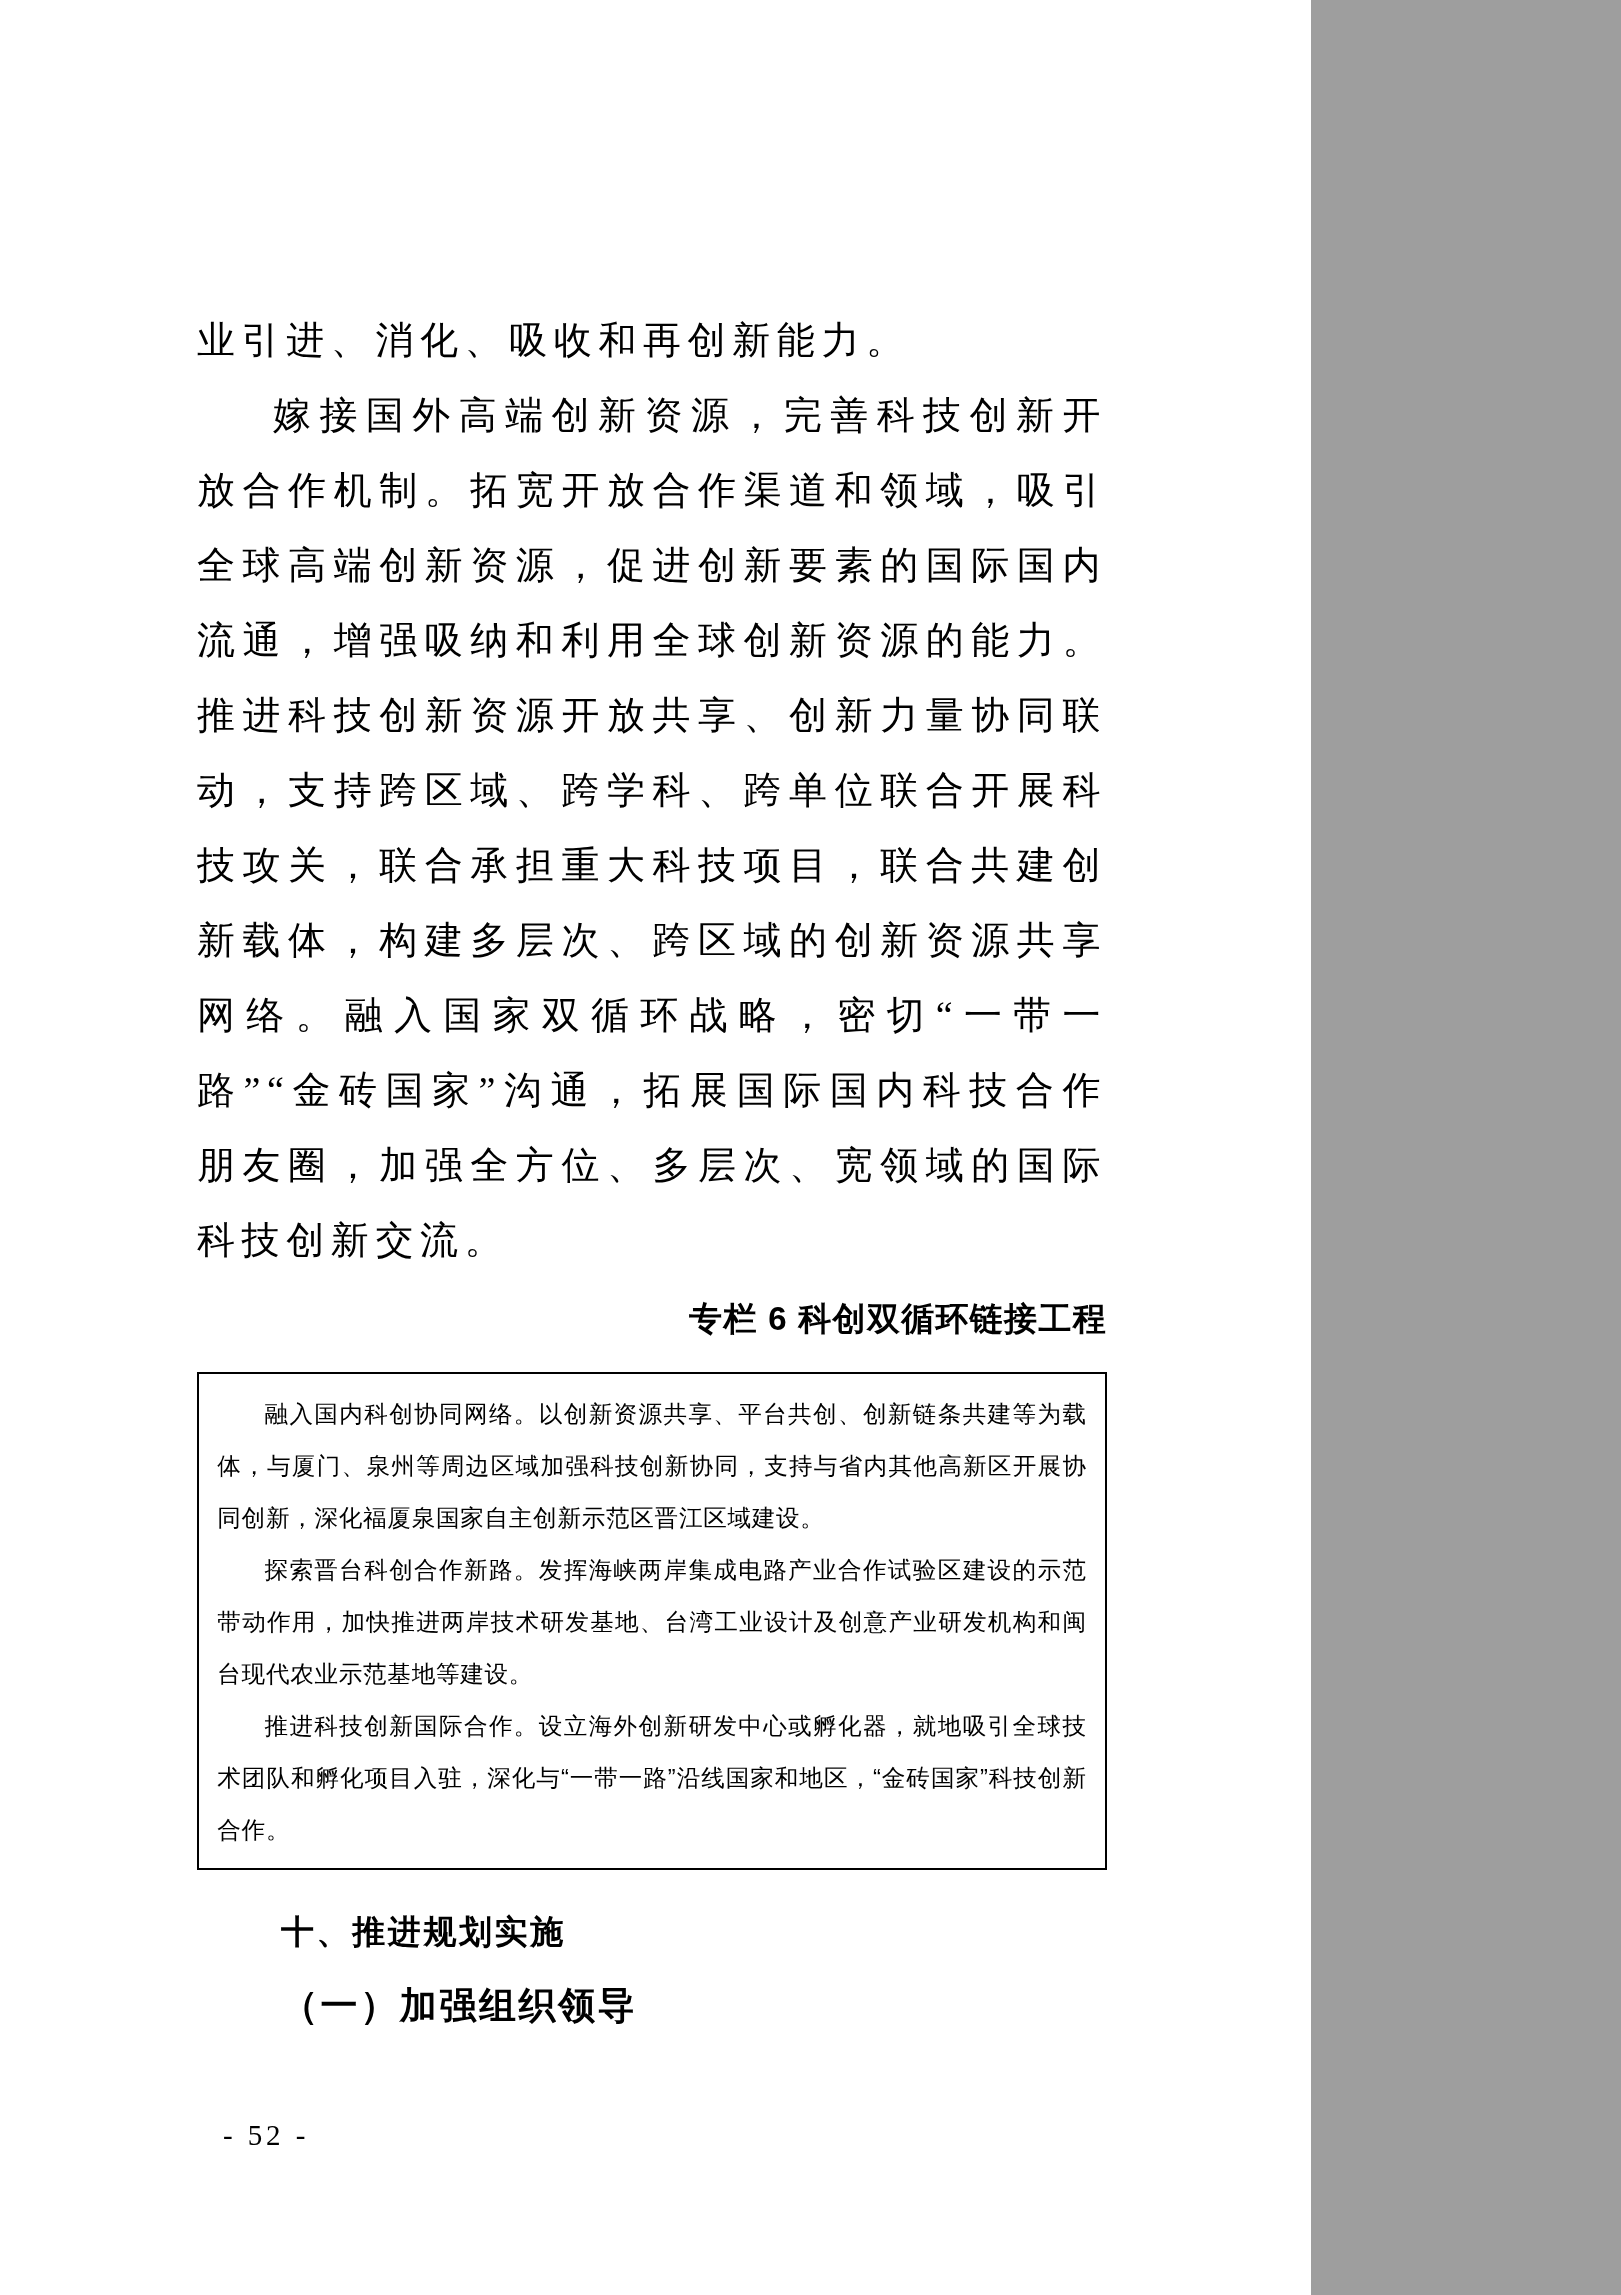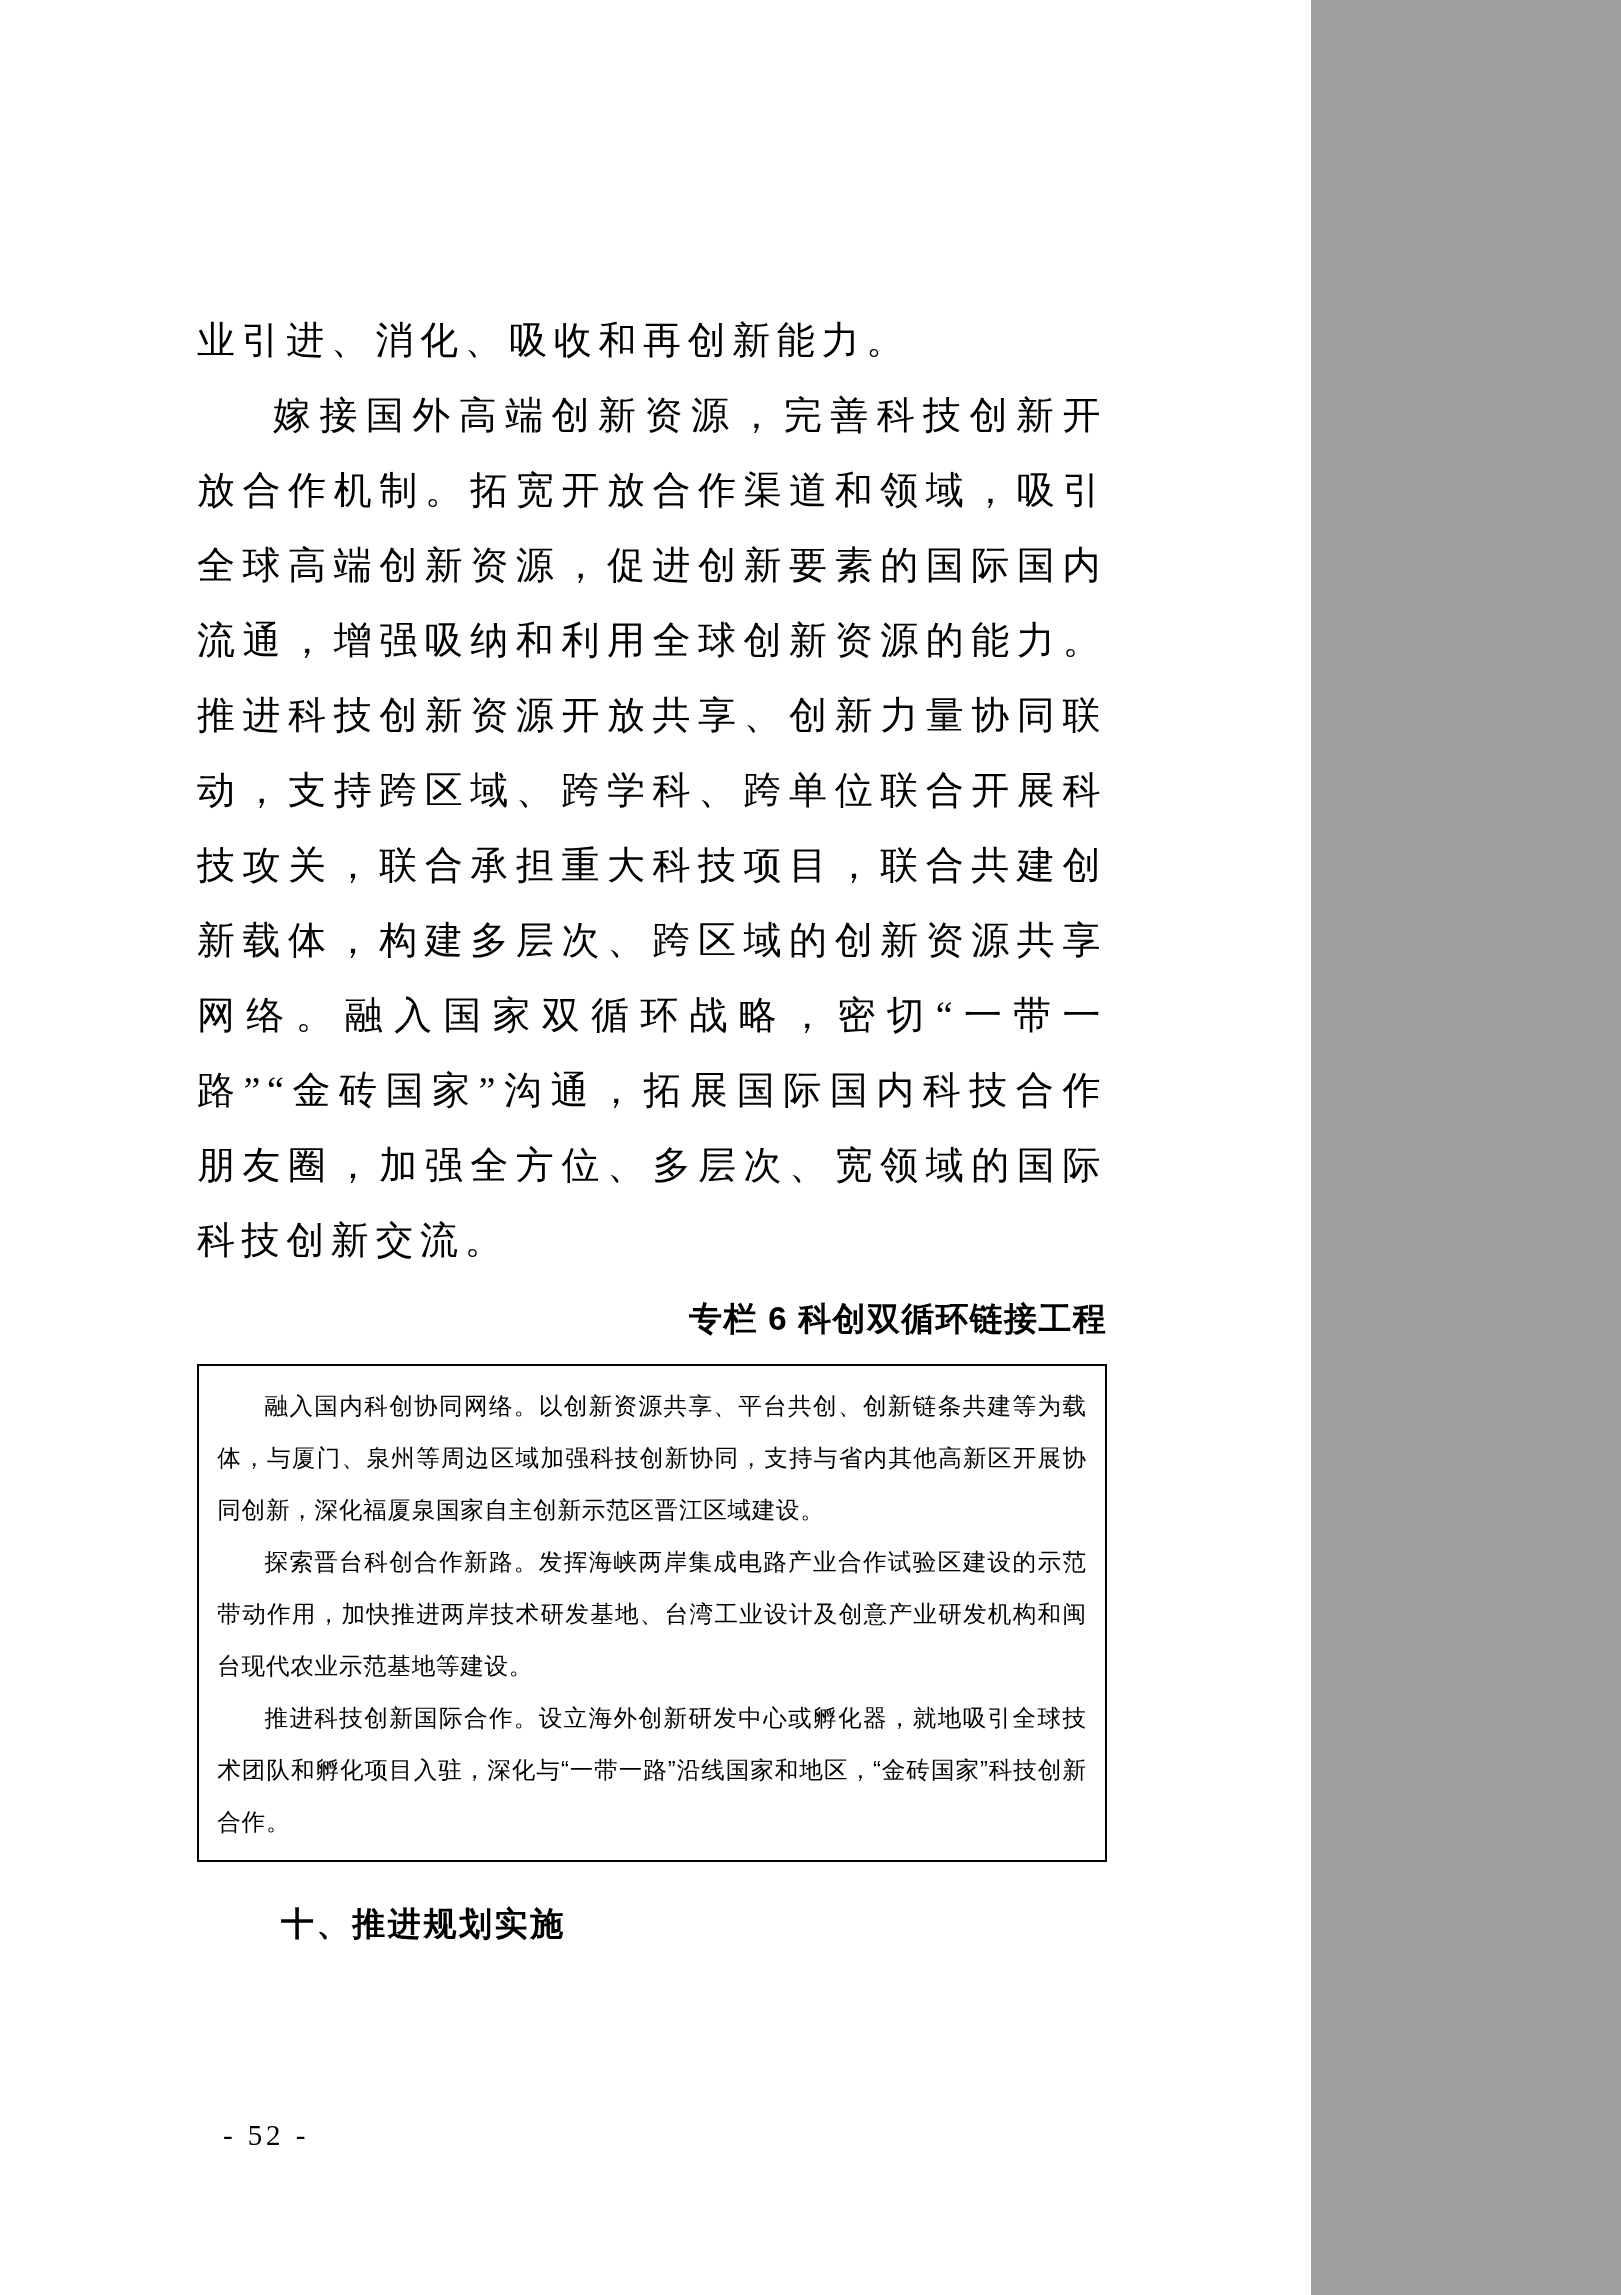--- a/index.html
+++ b/index.html
@@ -35,21 +35,21 @@
     margin-top: 11.8px;
     text-align: right;
     font-size: 33px;
     line-height: 58px;
     font-weight: 700;
     letter-spacing: 1.3px;
     font-family: "Liberation Sans", "DejaVu Sans", sans-serif;
   }
   
   .feature-box {
-    margin-top: 16px;
+    margin-top: 24px;
     border: 2.6px solid #000000;
     padding: 14.4px 18.3px 11.8px 18.3px;
   }
   .box-par {
     font-size: 23.6px;
     line-height: 52px;
     letter-spacing: 0.7px;
     text-indent: 2em;
     text-align: justify;
     text-justify: inter-ideograph;
@@ -97,19 +97,20 @@
     <h3 class="box-title">专栏 6 科创双循环链接工程</h3>
 
     <div class="feature-box">
       <p class="box-par">融入国内科创协同网络。以创新资源共享、平台共创、创新链条共建等为载体，与厦门、泉州等周边区域加强科技创新协同，支持与省内其他高新区开展协同创新，深化福厦泉国家自主创新示范区晋江区域建设。</p>
       <p class="box-par">探索晋台科创合作新路。发挥海峡两岸集成电路产业合作试验区建设的示范带动作用，加快推进两岸技术研发基地、台湾工业设计及创意产业研发机构和闽台现代农业示范基地等建设。</p>
       <p class="box-par">推进科技创新国际合作。设立海外创新研发中心或孵化器，就地吸引全球技术团队和孵化项目入驻，深化与“一带一路”沿线国家和地区，“金砖国家”科技创新合作。</p>
     </div>
 
     <h2 class="section-heading">十、推进规划实施</h2>
 
+    <h3 class="subsection-heading">（一）加强组织领导</h3>
 
 
   </div>
 
   <div class="page-number">- 52 -</div>
 </div>
 
 
 </body></html>

